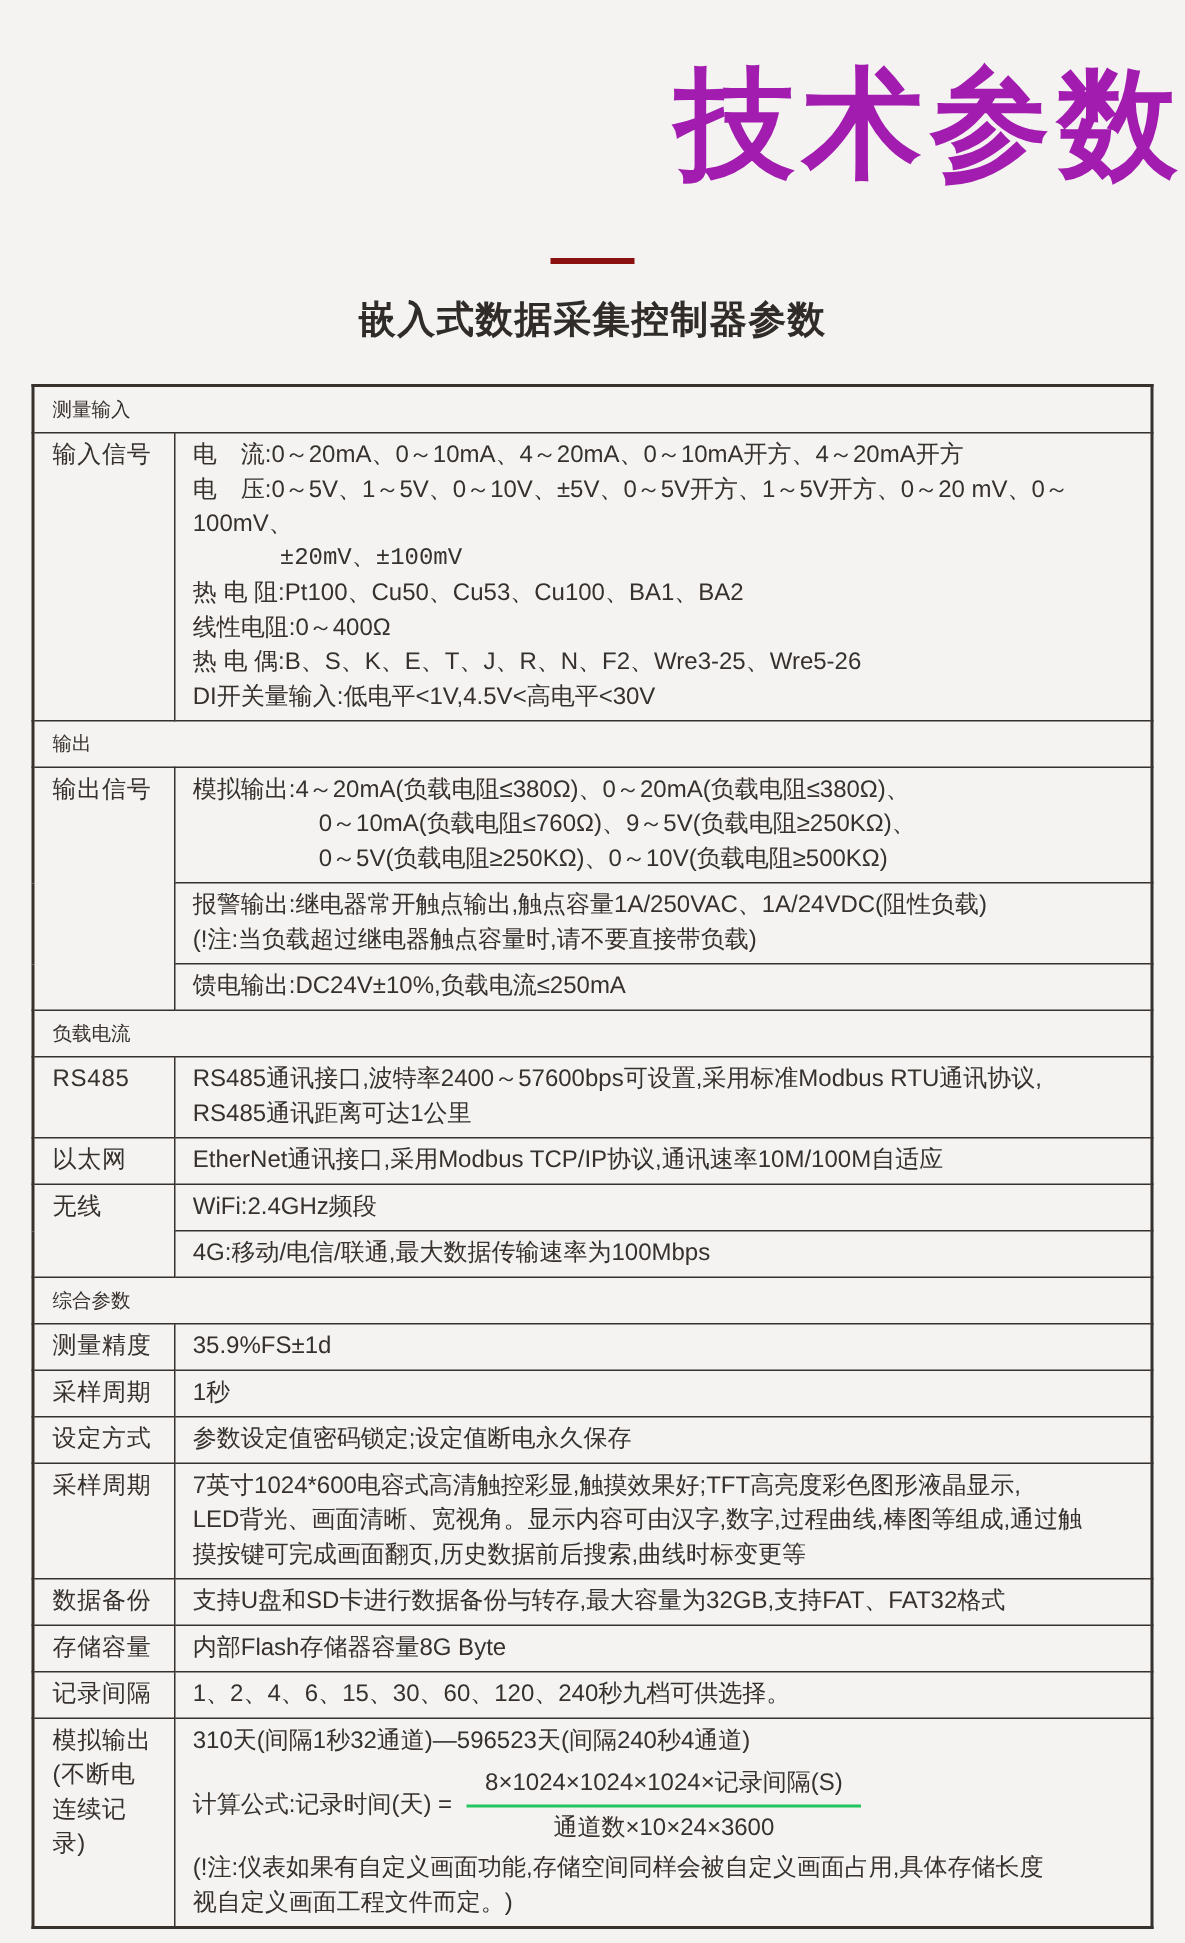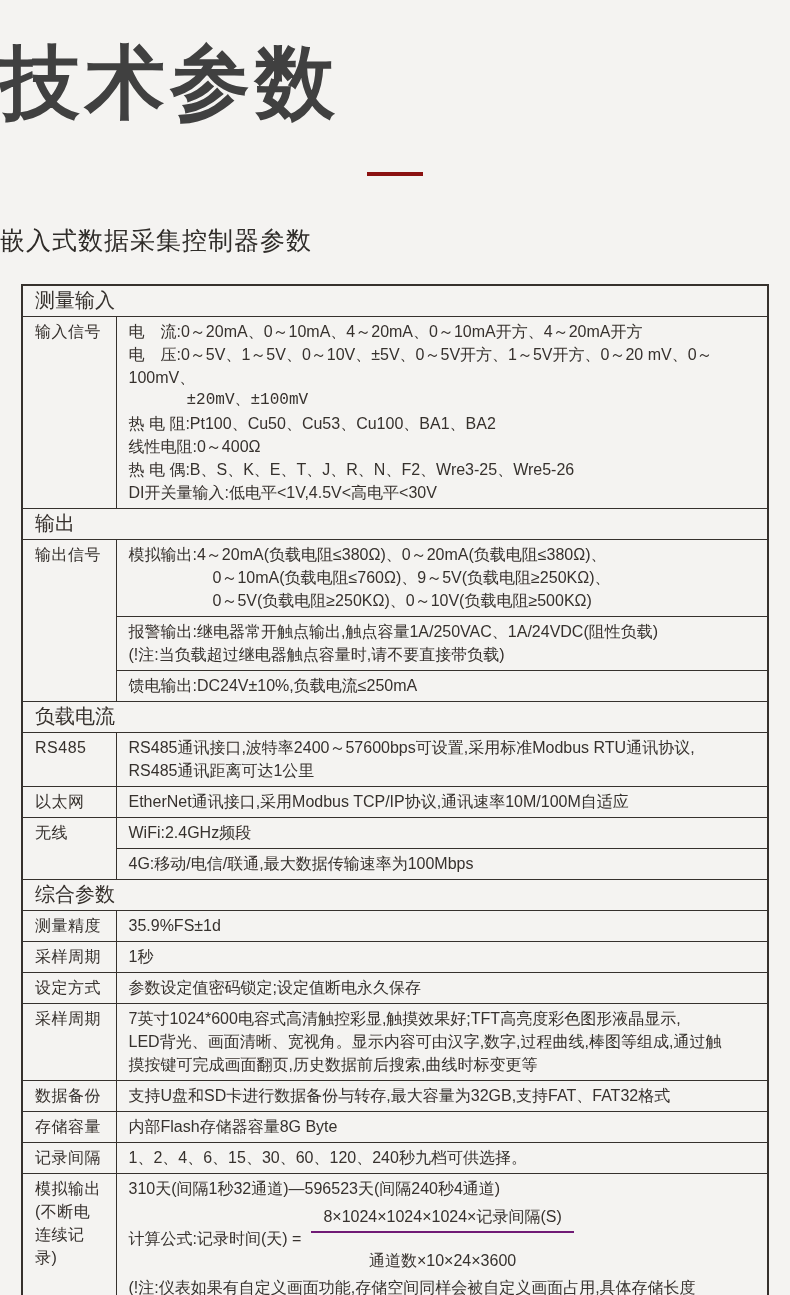--- a/index.html
+++ b/index.html
@@ -6,36 +6,37 @@
   html, body { width:790px; }
   body {
     width:790px; height:1295px;
     background:#f4f3f1;
     color:#36312d;
     font-family:"Liberation Sans","DejaVu Sans",sans-serif;
     overflow:hidden;
   }
   .page-title {
     margin-top:40px;
-    text-align:left;
+    text-align:right;
     font-size:80px;
     font-weight:900;
     letter-spacing:5px;
     line-height:1.08;
-    color:#404040;
+    color:#a21caf;
   }
   .title-divider {
     width:56px; height:4px;
     background:#8b1111;
     margin:46px auto 0 auto;
   }
   .page-subtitle {
-    margin-top:48px;
+    margin-top:20px;
+    text-align:center;
     font-size:25px;
-    font-weight:400;
+    font-weight:700;
     letter-spacing:1px;
     color:#2f2c29;
   }
   table.spec {
     margin:27px auto 0 auto;
     width:748px;
     border-collapse:collapse;
     table-layout:fixed;
     font-size:16px;
     line-height:23px;
@@ -43,21 +44,21 @@
     border:2.5px solid #36312d;
   }
   table.spec td {
     border:1.6px solid #36312d;
     vertical-align:top;
     padding:3px 10px 4px 12px;
     overflow:hidden;
   }
   col.c-label { width:94px; }
   td.sec-header {
-    font-size:20px;
+    font-size:13px;
     padding:2px 8px 3px 8px;
   }
   td.lbl {
     padding:3px 3px 3px 7px;
     letter-spacing:0.5px;
   }
   .line { display:block; }
   .ind-v { padding-left:58px;font-family:Liberation Mono, monospace; }   
   .ind-a { padding-left:84px; }   
   .formula-row {
@@ -66,24 +67,24 @@
     margin:5px 0 4px 0;
   }
   .frac {
     display:inline-flex;
     flex-direction:column;
     text-align:center;
     margin-left:10px;
   }
   .frac .num {
     padding:0 12px 3px 12px;
-    border-bottom:2px solid #701a75;
+    border-bottom:2px solid #22c55e;
     text-align:center;
   }
-  .frac .den { padding-top:16px; }
+  .frac .den { padding-top:2px; }
   .note { display:block; }
 </style>
 </head>
 <body>
 
 <h1 class="page-title">技术参数</h1>
 <div class="title-divider"></div>
 <h2 class="page-subtitle">嵌入式数据采集控制器参数</h2>
 
 <table class="spec">

